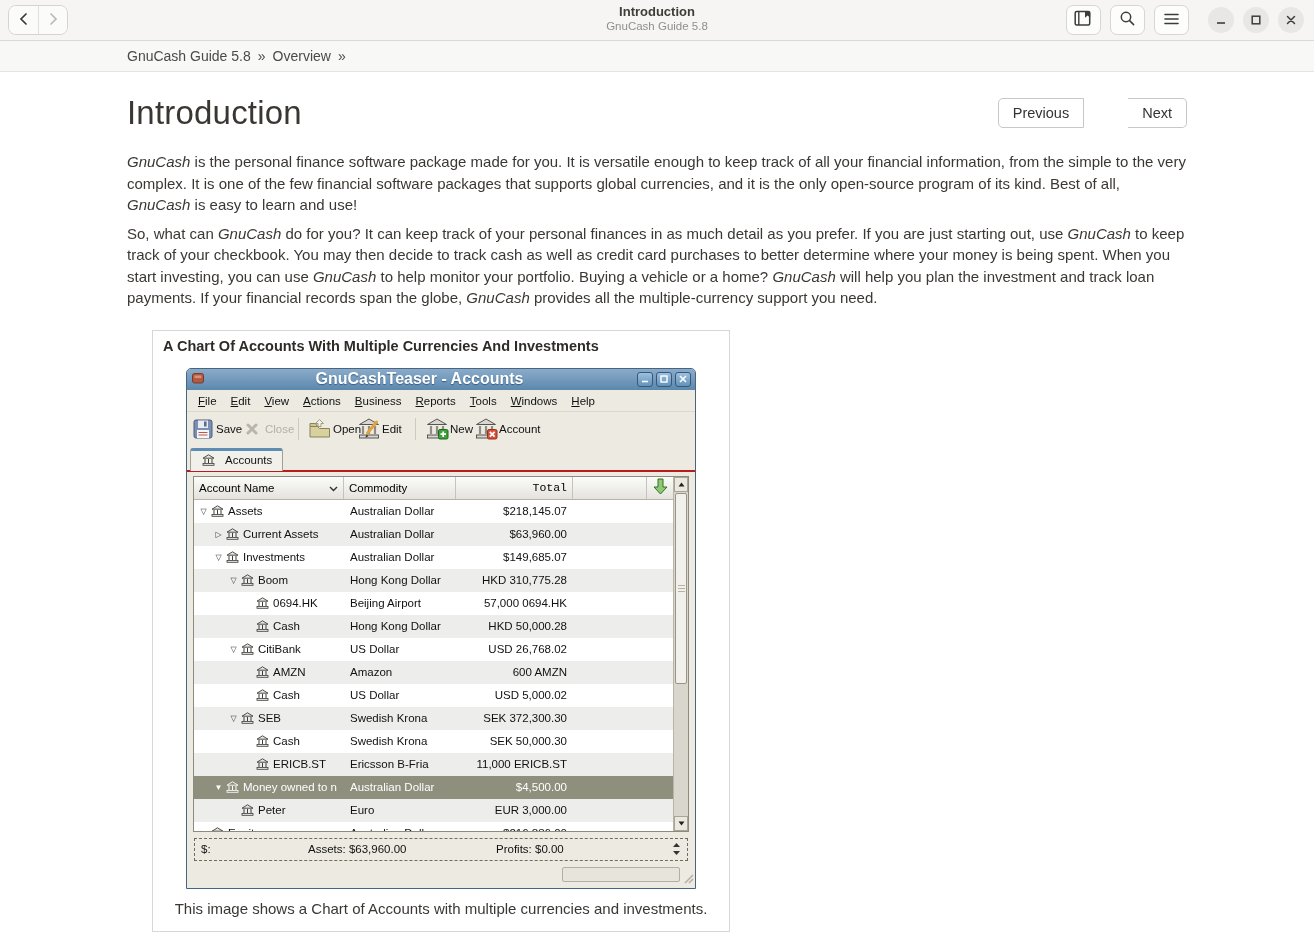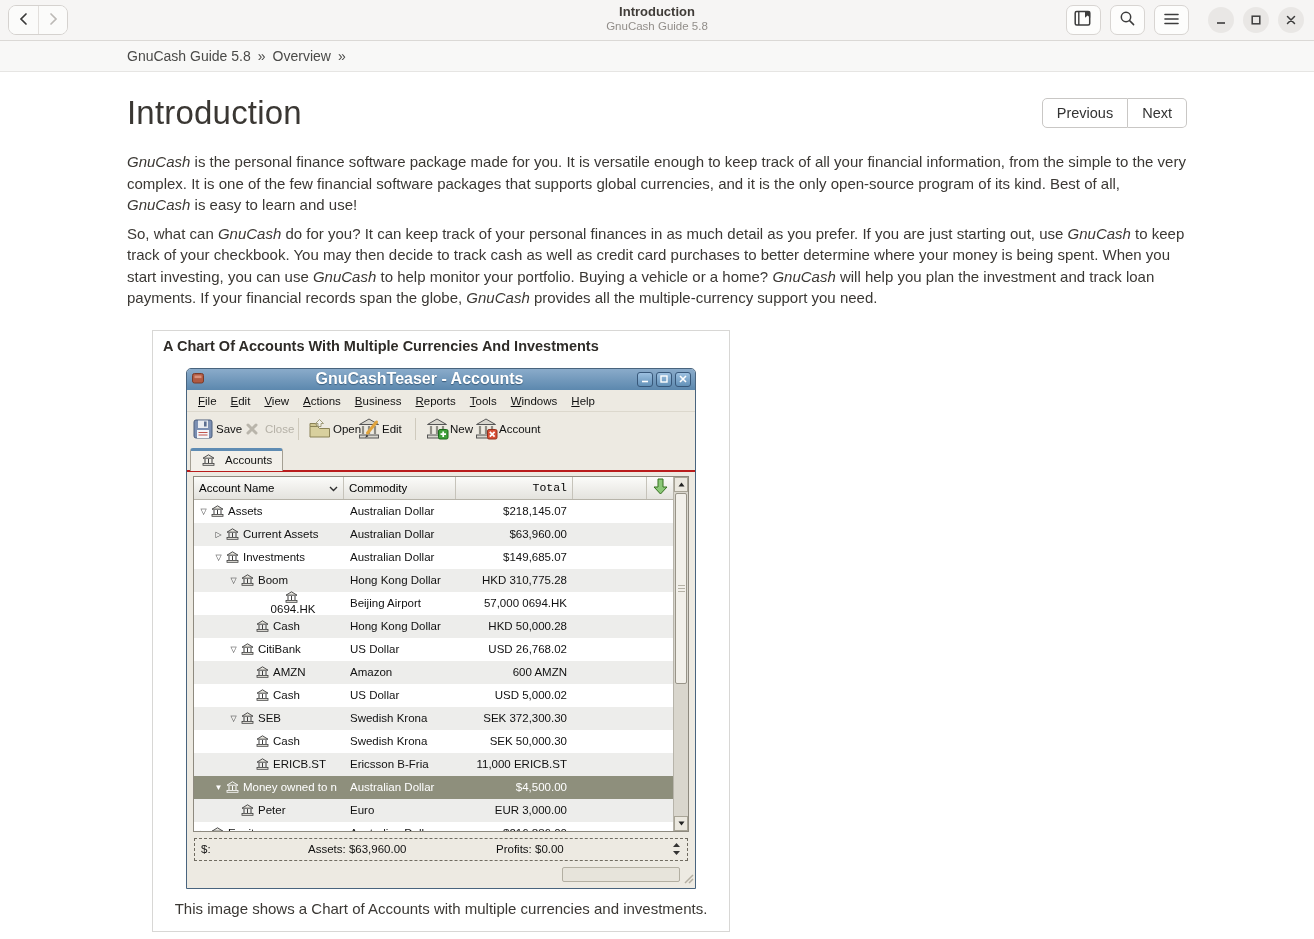--- a/index.html
+++ b/index.html
@@ -35,21 +35,21 @@
     height:31px; background:#f8f8f7; border-bottom:1px solid #e6e5e3;
     display:flex; align-items:center; padding-left:127px; font-size:14px; color:#4a4a48;
   }
   .crumb { margin-right:7px; color:#4a4a48; text-decoration:none; cursor:pointer; }
   .crumb-sep { margin-right:7px; }
 
   
   main { padding:0 127px; }
   .page-head { display:flex; align-items:center; margin-top:22px; }
   h1 { font-size:33px; font-weight:400; color:#3a3733; margin:0; letter-spacing:0.2px; }
-  .pager { margin-left:auto; display:flex; }
+  .pager { margin-left:auto; display:flex;gap:44px; }
   .pager button { font-size:14.5px; color:#333; background:#fff; border:1px solid #c9c7c5; height:30px; padding:0 14px; }
   .pager button:first-child { border-radius:5px 0 0 5px; }
   .pager button:last-child  { border-radius:0 5px 5px 0; border-left:none; }
 
   [data-name="paragraphs"] p { font-size:15px; line-height:21.5px; margin:7px 0 0 0; color:#3b3834; }
   [data-name="paragraphs"] p:first-child { margin-top:19px; }
 
   figure { margin:21px 0 0 25px; width:578px; border:1px solid #d8d7d5; padding:0; }
   .fig-title { font-size:14.5px; font-weight:700; color:#2f2c28; padding:7px 10px 2px; }
   .shot-wrap { margin:12px auto 0; width:510px; }
@@ -450,21 +450,21 @@
                         </g>
                         <rect x="1" y="9.5" width="11" height="1.8" fill="#e8e6df" stroke="#3c3c3c" stroke-width="0.8"></rect>
                       </svg>
                     </span>
                     <span data-name="account-name">Boom</span>
                   </div>
                   <div class="cell-comm" data-name="account-commodity">Hong Kong Dollar</div>
                   <div class="cell-total" data-name="account-total">HKD 310,775.28</div>
                 </div>
                 <div class="trow" data-name="account-row">
-                  <div class="cell-name" style="padding-left: 48px; flex-direction: column;">
+                  <div class="cell-name" style="padding-left: 48px;">
                     <span class="expander" data-name="expander-icon"></span>
                     <span class="bank" data-name="bank-icon">
                       <svg width="13" height="12" viewBox="0 0 13 12">
                         <path d="M6.5 0.8 L12 4.2 H1 Z" fill="#e8e6df" stroke="#3c3c3c" stroke-width="0.9"></path>
                         <g stroke="#3c3c3c" stroke-width="1">
                           <line x1="3" y1="5" x2="3" y2="9"></line>
                           <line x1="6.5" y1="5" x2="6.5" y2="9"></line>
                           <line x1="10" y1="5" x2="10" y2="9"></line>
                         </g>
                         <rect x="1" y="9.5" width="11" height="1.8" fill="#e8e6df" stroke="#3c3c3c" stroke-width="0.8"></rect>

